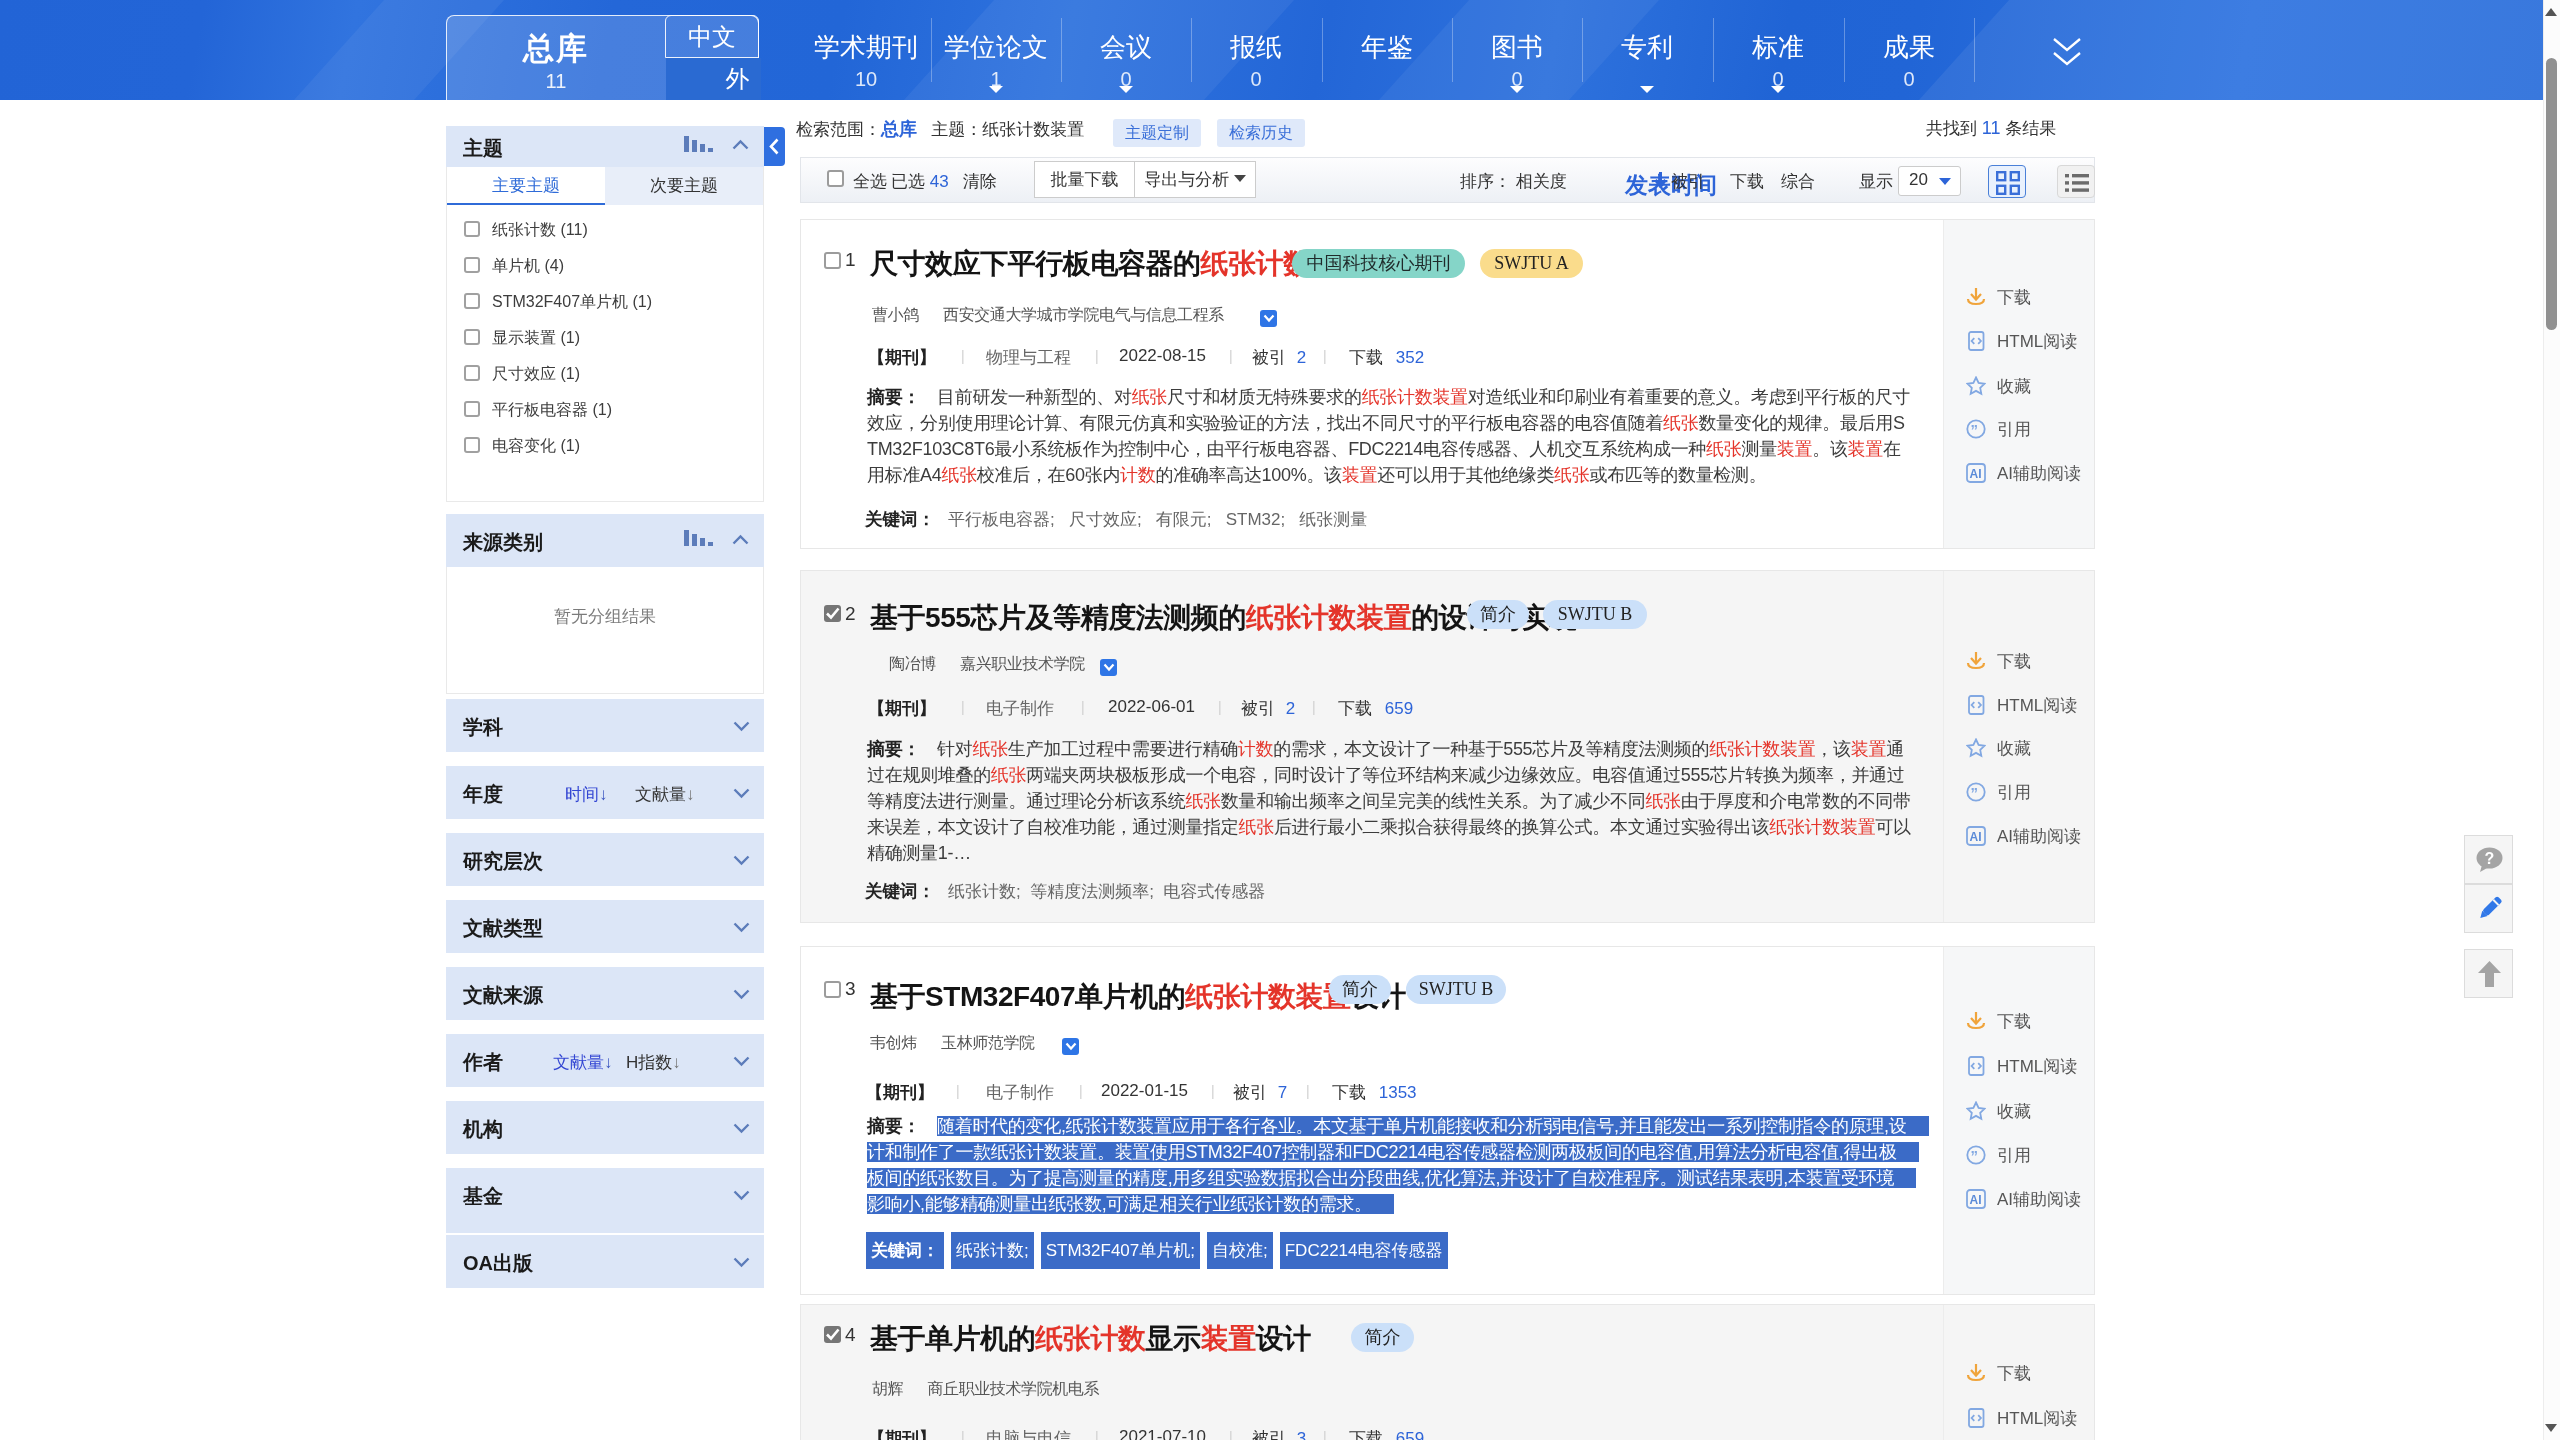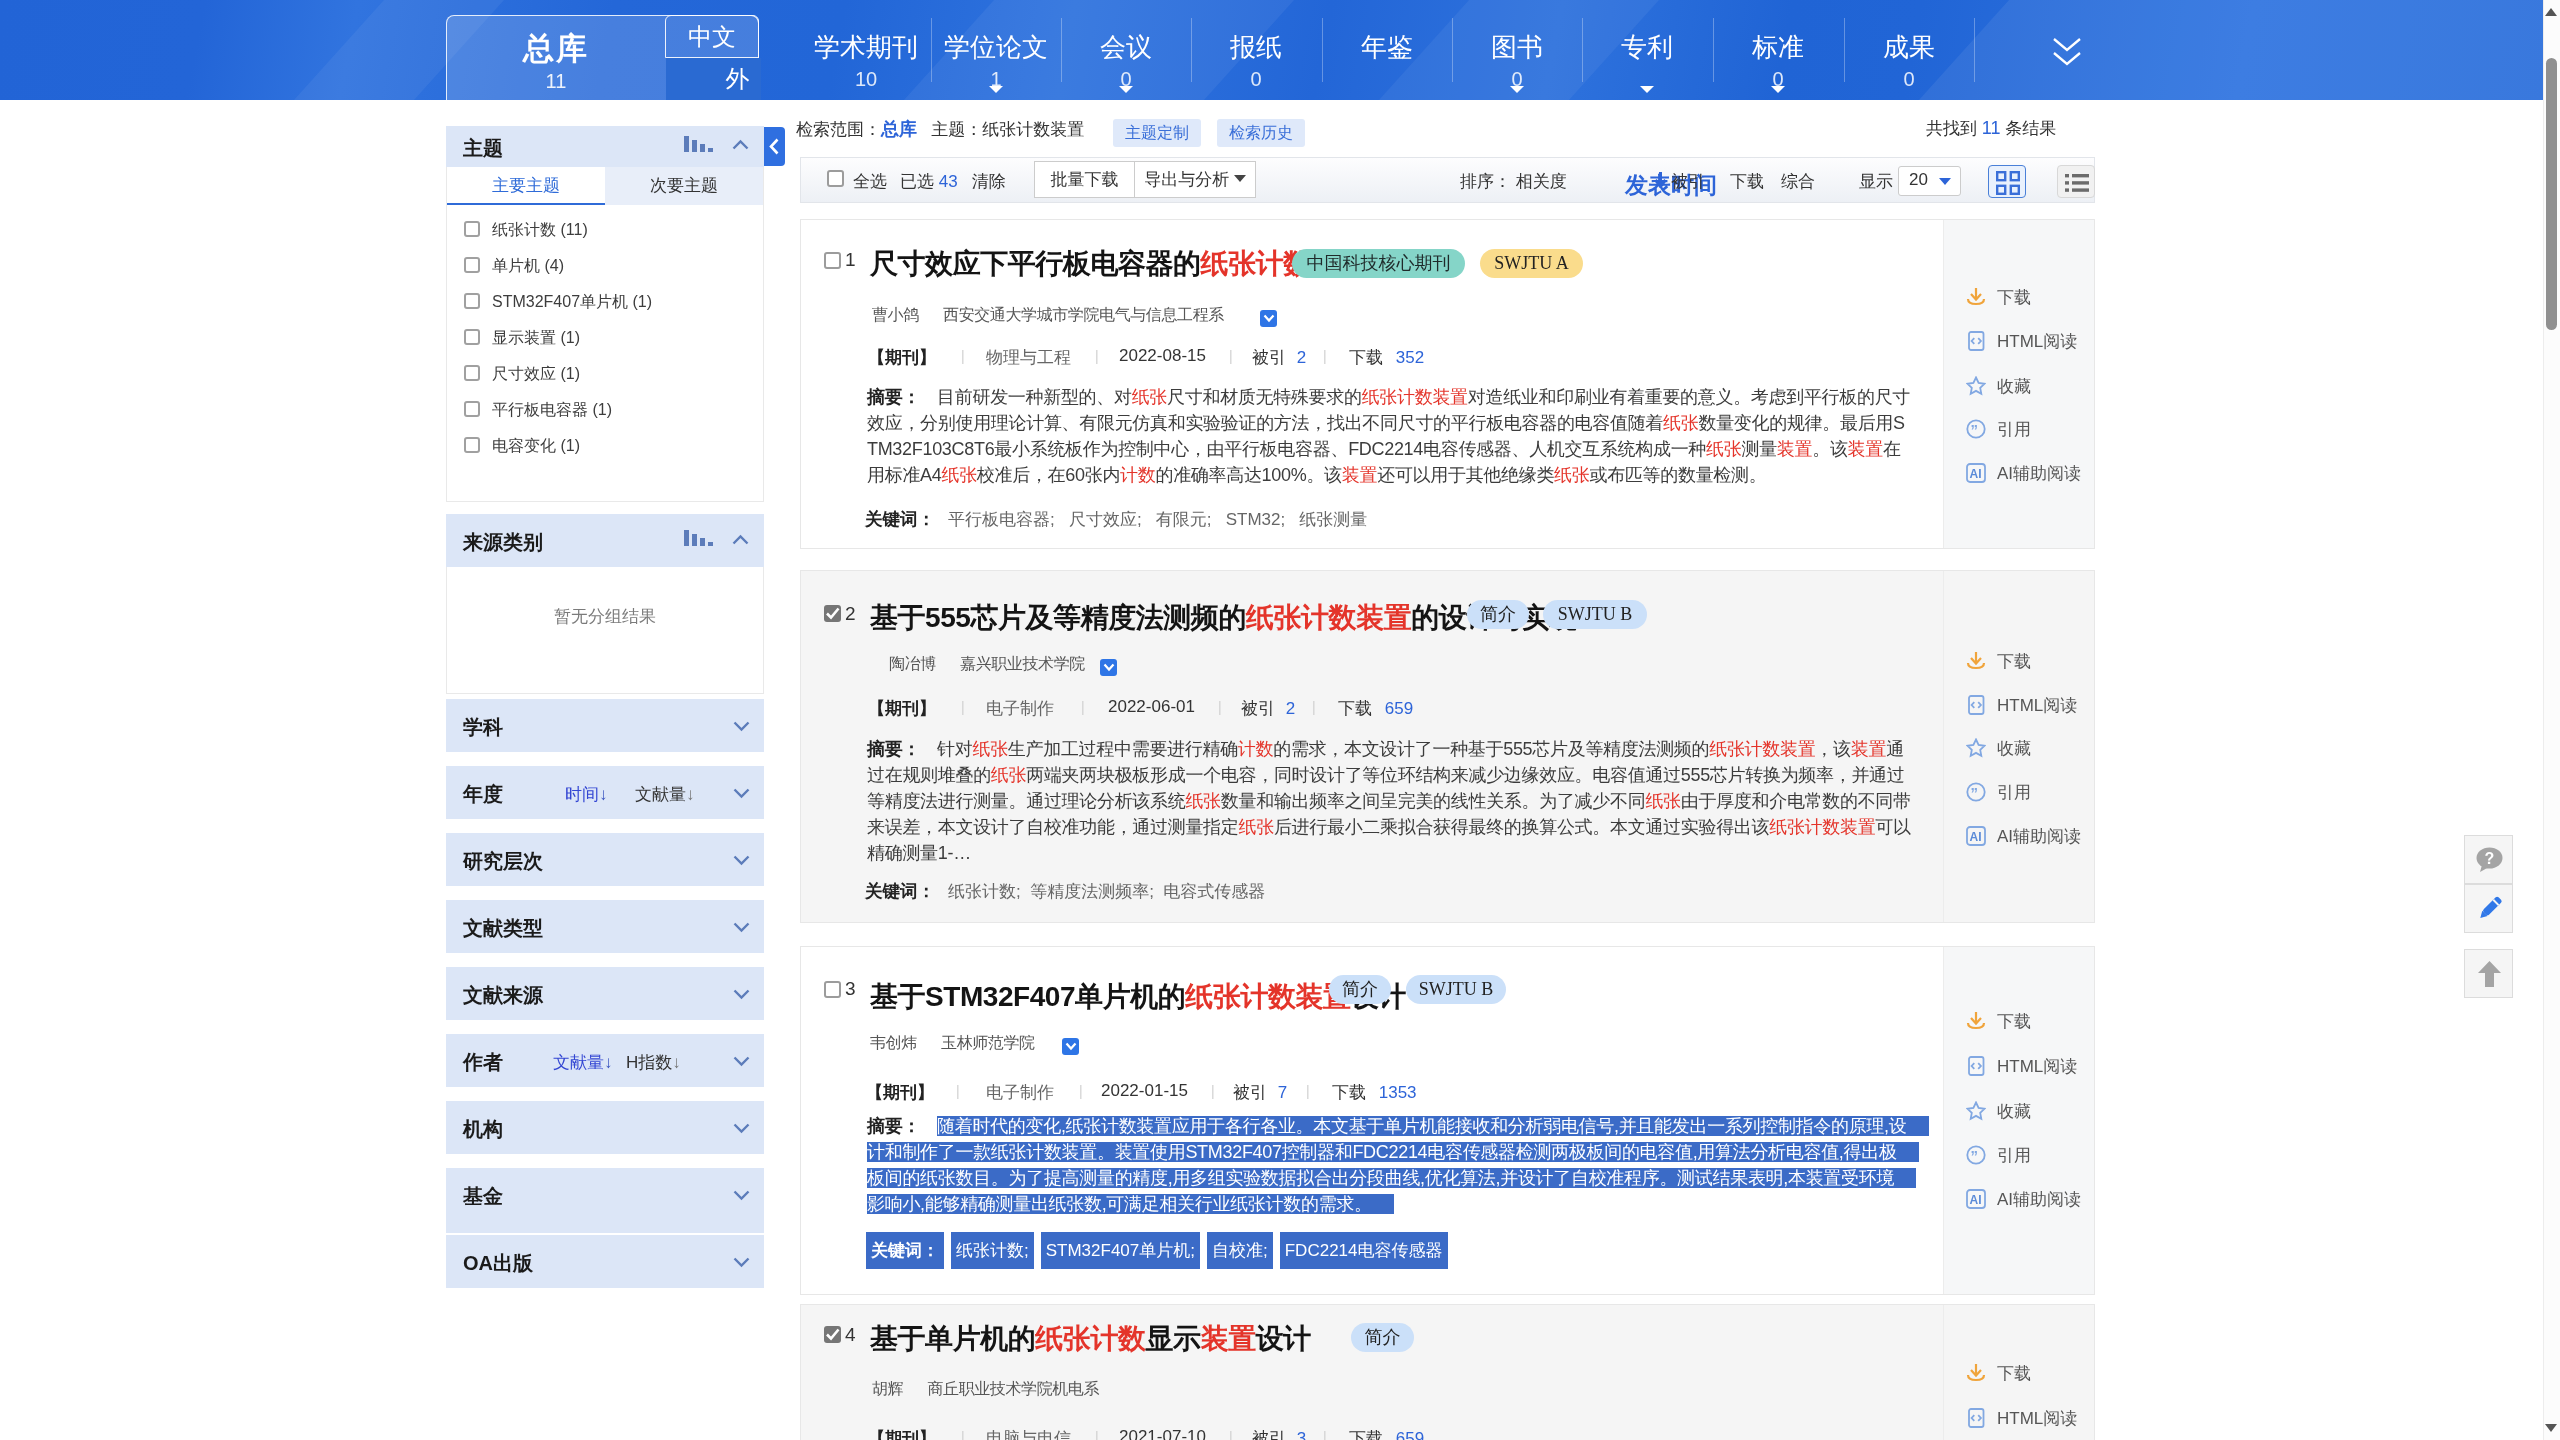--- a/index.html
+++ b/index.html
@@ -254,21 +254,21 @@
 </div>
 
 <div class="abs" style="left:796px;top:117px;font-size:17px;color:#333;">检索范围：<b class="blue" style="font-size:18px;">总库</b>&nbsp;&nbsp;&nbsp;主题：纸张计数装置</div>
 <div class="bluebtn" style="left:1113px;width:88px;">主题定制</div>
 <div class="bluebtn" style="left:1217px;width:88px;">检索历史</div>
 <div class="abs" style="left:1926px;top:117px;font-size:17px;color:#333;">共找到&nbsp;<span class="blue" style="font-size:18px;">11</span>&nbsp;条结果</div>
 
 <div id="toolbar">
   <div class="ckb" style="left:26px;top:12px;"></div>
   <span class="abs" style="left:52px;top:12px;font-size:17px;">全选</span>
-  <span class="abs" style="left:99px;top:12px;font-size:17px;">已选 <span class="blue">43</span>&nbsp;&nbsp;&nbsp;清除</span>
+  <span class="abs" style="left:90px;top:12px;font-size:17px;">已选 <span class="blue">43</span>&nbsp;&nbsp;&nbsp;清除</span>
   <div class="tbtn" style="left:233px;width:101px;">批量下载</div>
   <div class="tbtn" style="left:333px;width:122px;">导出与分析 <span style="display:inline-block;vertical-align:3px;width:0;height:0;border-left:6px solid transparent;border-right:6px solid transparent;border-top:7px solid #444;"></span></div>
   <span class="abs" style="left:659px;top:12px;font-size:17px;">排序：&nbsp;相关度</span>
   <span class="abs" style="left:824px;top:12px;font-size:23px;font-weight:bold;color:#2d64d8;">发表时间</span>
   <svg class="abs" style="left:853px;top:14px;" width="13" height="16" viewBox="0 0 13 16">
       <path d="M6.5 0 V12 M1.5 8 L6.5 14.5 L11.5 8" fill="none" stroke="#2d64d8" stroke-width="3"></path>
     </svg>
   <span class="abs" style="left:870px;top:12px;font-size:17px;">被引</span>
     <span class="abs" style="left:929px;top:12px;font-size:17px;">下载</span>
     <span class="abs" style="left:980px;top:12px;font-size:17px;">综合</span>

